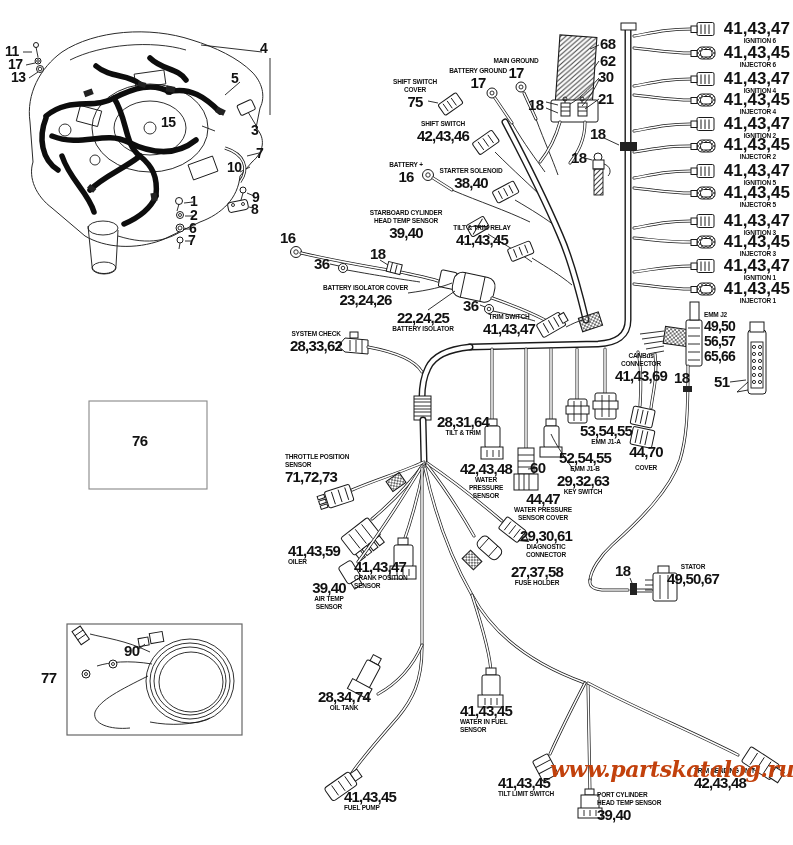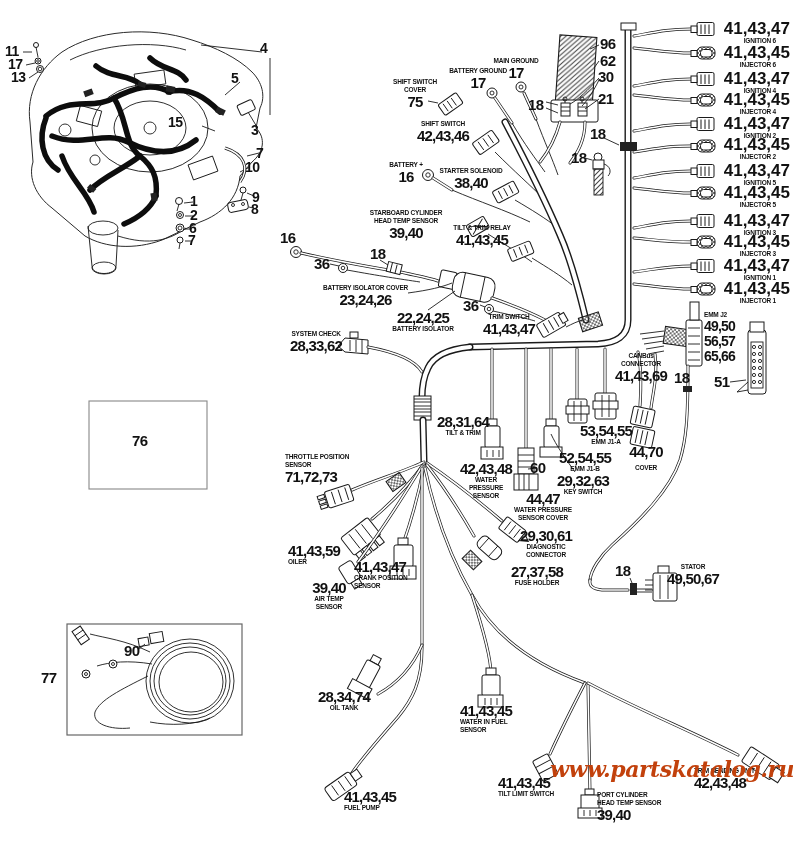--- a/index.html
+++ b/index.html
@@ -774,21 +774,21 @@
 <div class="lb lt" style="left:597px;top:791px;width:75px">
     <div class="cap">PORT CYLINDER
 HEAD TEMP SENSOR</div>
     <div class="num">39,40</div>
   </div>
 <div class="lb lt" style="left:694px;top:767px;width:68px">
     <div class="cap">TRIM SENDING UNIT</div>
     <div class="num">42,43,48</div>
   </div>
 
-<div class="co" style="left:600px;top:36px">96</div>
+<div class="co" style="left:600px;top:36px">68</div>
 <div class="co" style="left:600px;top:53px">62</div>
 <div class="co" style="left:598px;top:69px">30</div>
 <div class="co" style="left:598px;top:91px">21</div>
 <div class="co" style="left:528px;top:97px">18</div>
 <div class="co" style="left:590px;top:126px">18</div>
 <div class="co" style="left:571px;top:150px">18</div>
 <div class="co" style="left:280px;top:230px">16</div>
 <div class="co" style="left:314px;top:256px">36</div>
 <div class="co" style="left:370px;top:246px">18</div>
 <div class="co" style="left:463px;top:298px">36</div>
@@ -796,23 +796,23 @@
 <div class="co" style="left:714px;top:374px">51</div>
 <div class="co" style="left:530px;top:460px">60</div>
 <div class="co" style="left:615px;top:563px">18</div>
 <div class="co" style="left:132px;top:433px">76</div>
 <div class="co" style="left:41px;top:670px">77</div>
 <div class="co" style="left:124px;top:643px">90</div>
 
 <div class="co co14" style="left:260px;top:41px">4</div>
 <div class="co co14" style="left:231px;top:71px">5</div>
 <div class="co co14" style="left:251px;top:123px">3</div>
-<div class="co co14" style="left:168px;top:115px">15</div>
+<div class="co co14" style="left:161px;top:115px">15</div>
 <div class="co co14" style="left:256px;top:146px">7</div>
-<div class="co co14" style="left:245px;top:160px">10</div>
+<div class="co co14" style="left:227px;top:160px">10</div>
 <div class="co co14" style="left:252px;top:190px">9</div>
 <div class="co co14" style="left:251px;top:202px">8</div>
 <div class="co co14" style="left:190px;top:194px">1</div>
 <div class="co co14" style="left:190px;top:208px">2</div>
 <div class="co co14" style="left:189px;top:221px">6</div>
 <div class="co co14" style="left:188px;top:233px">7</div>
 <div class="co co14" style="left:5px;top:44px">11</div>
 <div class="co co14" style="left:8px;top:57px">17</div>
 <div class="co co14" style="left:11px;top:70px">13</div>
 

